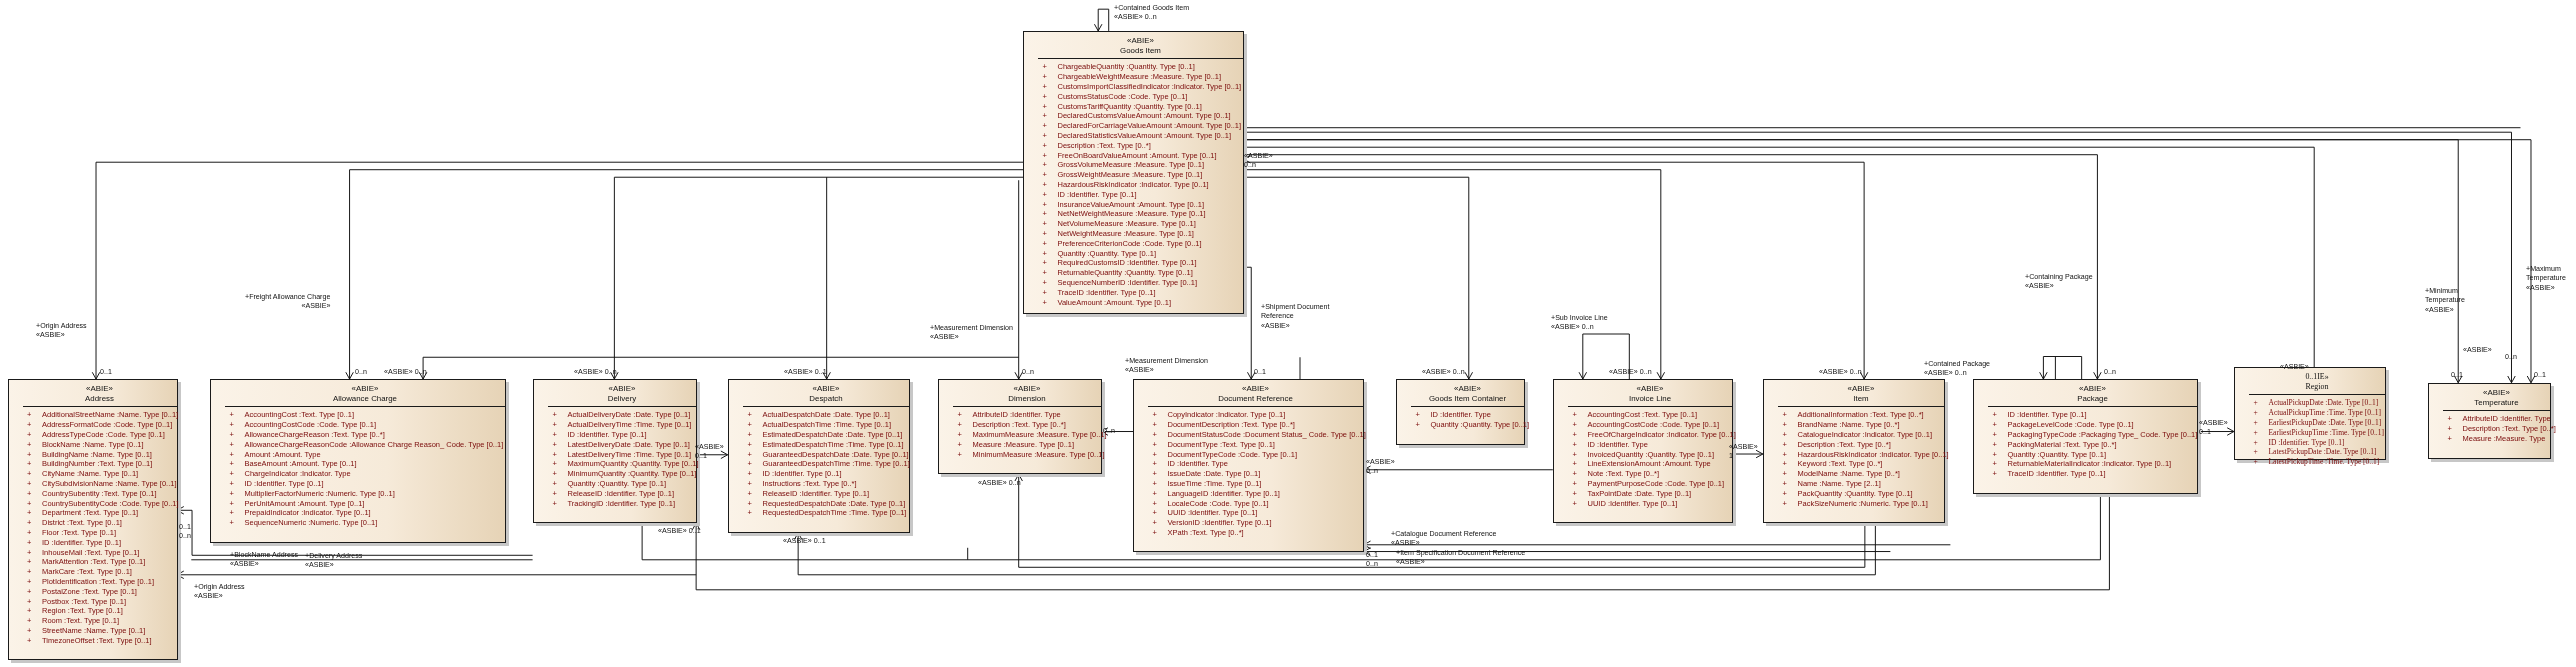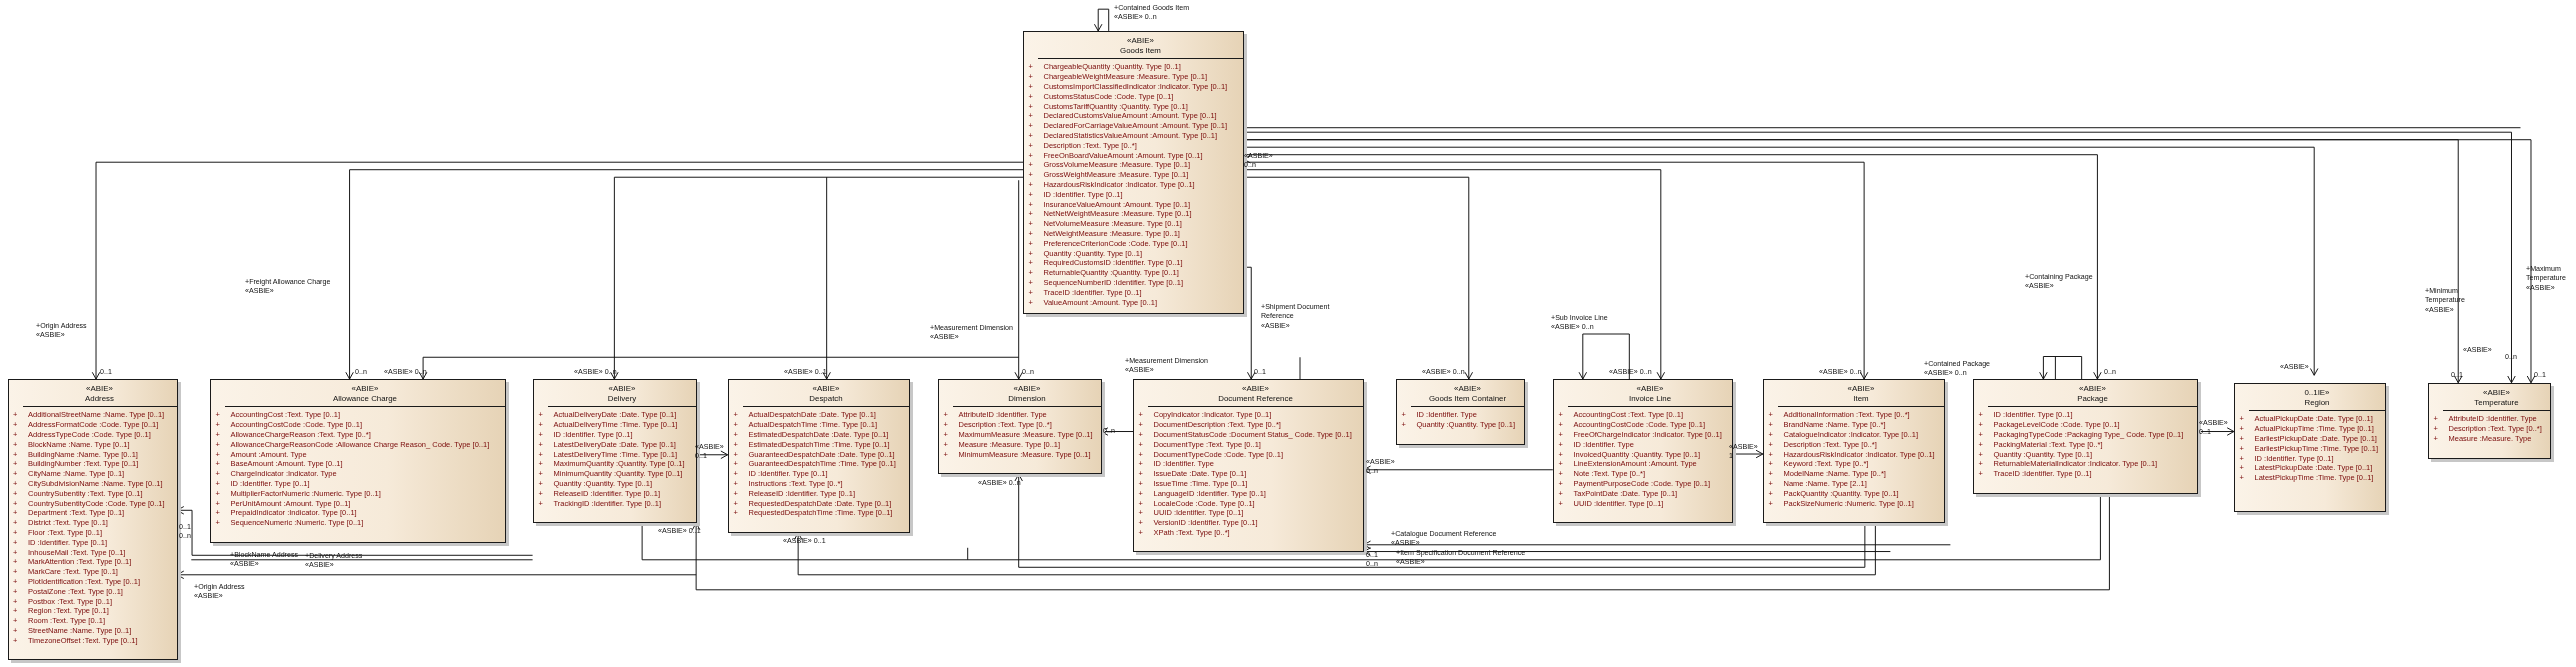--- a/index.html
+++ b/index.html
@@ -4,21 +4,21 @@
 <style>
   html, body { margin:0; padding:0; background:#ffffff; }
   body { width:2576px; height:668px; position:relative; overflow:hidden;
          font-family:"Liberation Sans", "DejaVu Sans", sans-serif; }
   #wires { position:absolute; left:0; top:0; width:2576px; height:668px; }
   .cls { position:absolute; border:1.1px solid #1a1a1a; box-sizing:border-box;
          background:linear-gradient(to right, #fbf3e8 0%, #f6ead9 60%, #e6d3b6 100%);
          box-shadow:3px 3px 0 #c7c7c7; }
   .cls .head { text-align:center; font-size:7.9px; color:#111; padding:3.8px 1.5px 3px 1.5px;
                border-bottom:1.1px solid #1a1a1a; line-height:9.8px;margin-left:14px; }
-  .cls .attrs { padding:3px 3px 0 4.5px; font-size:7.5px; line-height:9.8px; color:#7a0a0a; }
+  .cls .attrs { padding:3px 3px 0 4.5px; font-size:7.5px; line-height:9.8px; color:#7a0a0a;margin-left:14px; }
   .cls .row { white-space:nowrap; }
   .cls .row .vis { display:inline-block; width:15px; color:#7a0a0a; }
   .lbl { position:absolute; font-size:7.1px; color:#111; line-height:9.4px; white-space:nowrap; }
 </style>
 </head>
 <body>
 
 <svg id="wires" xmlns="http://www.w3.org/2000/svg" viewBox="0 0 3434 890" width="2576" height="668">
     <polyline points="1464,41 1464,12 1478,12 1478,41" fill="none" stroke="#111" stroke-width="1.3"></polyline>
     <polyline points="1459,32 1464,41 1469,32" fill="none" stroke="#111" stroke-width="1.3"></polyline>
@@ -298,21 +298,21 @@
     <div class="attrs">
       <div class="row"><span class="vis">+</span><span>ID  :Identifier. Type [0..1]</span></div>
       <div class="row"><span class="vis">+</span><span>PackageLevelCode  :Code. Type [0..1]</span></div>
       <div class="row"><span class="vis">+</span><span>PackagingTypeCode  :Packaging Type_ Code. Type [0..1]</span></div>
       <div class="row"><span class="vis">+</span><span>PackingMaterial  :Text. Type [0..*]</span></div>
       <div class="row"><span class="vis">+</span><span>Quantity  :Quantity. Type [0..1]</span></div>
       <div class="row"><span class="vis">+</span><span>ReturnableMaterialIndicator  :Indicator. Type [0..1]</span></div>
       <div class="row"><span class="vis">+</span><span>TraceID  :Identifier. Type [0..1]</span></div>
     </div>
   </div>
-<div class="cls" style="left:2234px;top:383px;width:152px;height:129px;">
+<div class="cls" style="left:2234px;top:367px;width:152px;height:93px;font-family:Liberation Serif, serif;">
     <div class="head">
       <div>0..1IE»</div>
       <div>Region</div>
     </div>
     <div class="attrs">
       <div class="row"><span class="vis">+</span><span>ActualPickupDate  :Date. Type [0..1]</span></div>
       <div class="row"><span class="vis">+</span><span>ActualPickupTime  :Time. Type [0..1]</span></div>
       <div class="row"><span class="vis">+</span><span>EarliestPickupDate  :Date. Type [0..1]</span></div>
       <div class="row"><span class="vis">+</span><span>EarliestPickupTime  :Time. Type [0..1]</span></div>
       <div class="row"><span class="vis">+</span><span>ID  :Identifier. Type [0..1]</span></div>
@@ -333,21 +333,21 @@
   </div>
 
 <div class="lbl" style="left:1114px;top:3.8px;">
     <div>+Contained Goods Item</div>
     <div>«ASBIE» 0..n</div>
   </div>
 <div class="lbl" style="left:36px;top:322px;">
     <div>+Origin Address</div>
     <div>«ASBIE»</div>
   </div>
-<div class="lbl" style="left:245px;top:278px;">
+<div class="lbl" style="left:245px;top:293px;text-align:right;">
     <div>+Freight Allowance Charge</div>
     <div>«ASBIE»</div>
   </div>
 <div class="lbl" style="left:930px;top:324px;">
     <div>+Measurement Dimension</div>
     <div>«ASBIE»</div>
   </div>
 <div class="lbl" style="left:1125px;top:357px;">
     <div>+Measurement Dimension</div>
     <div>«ASBIE»</div>

